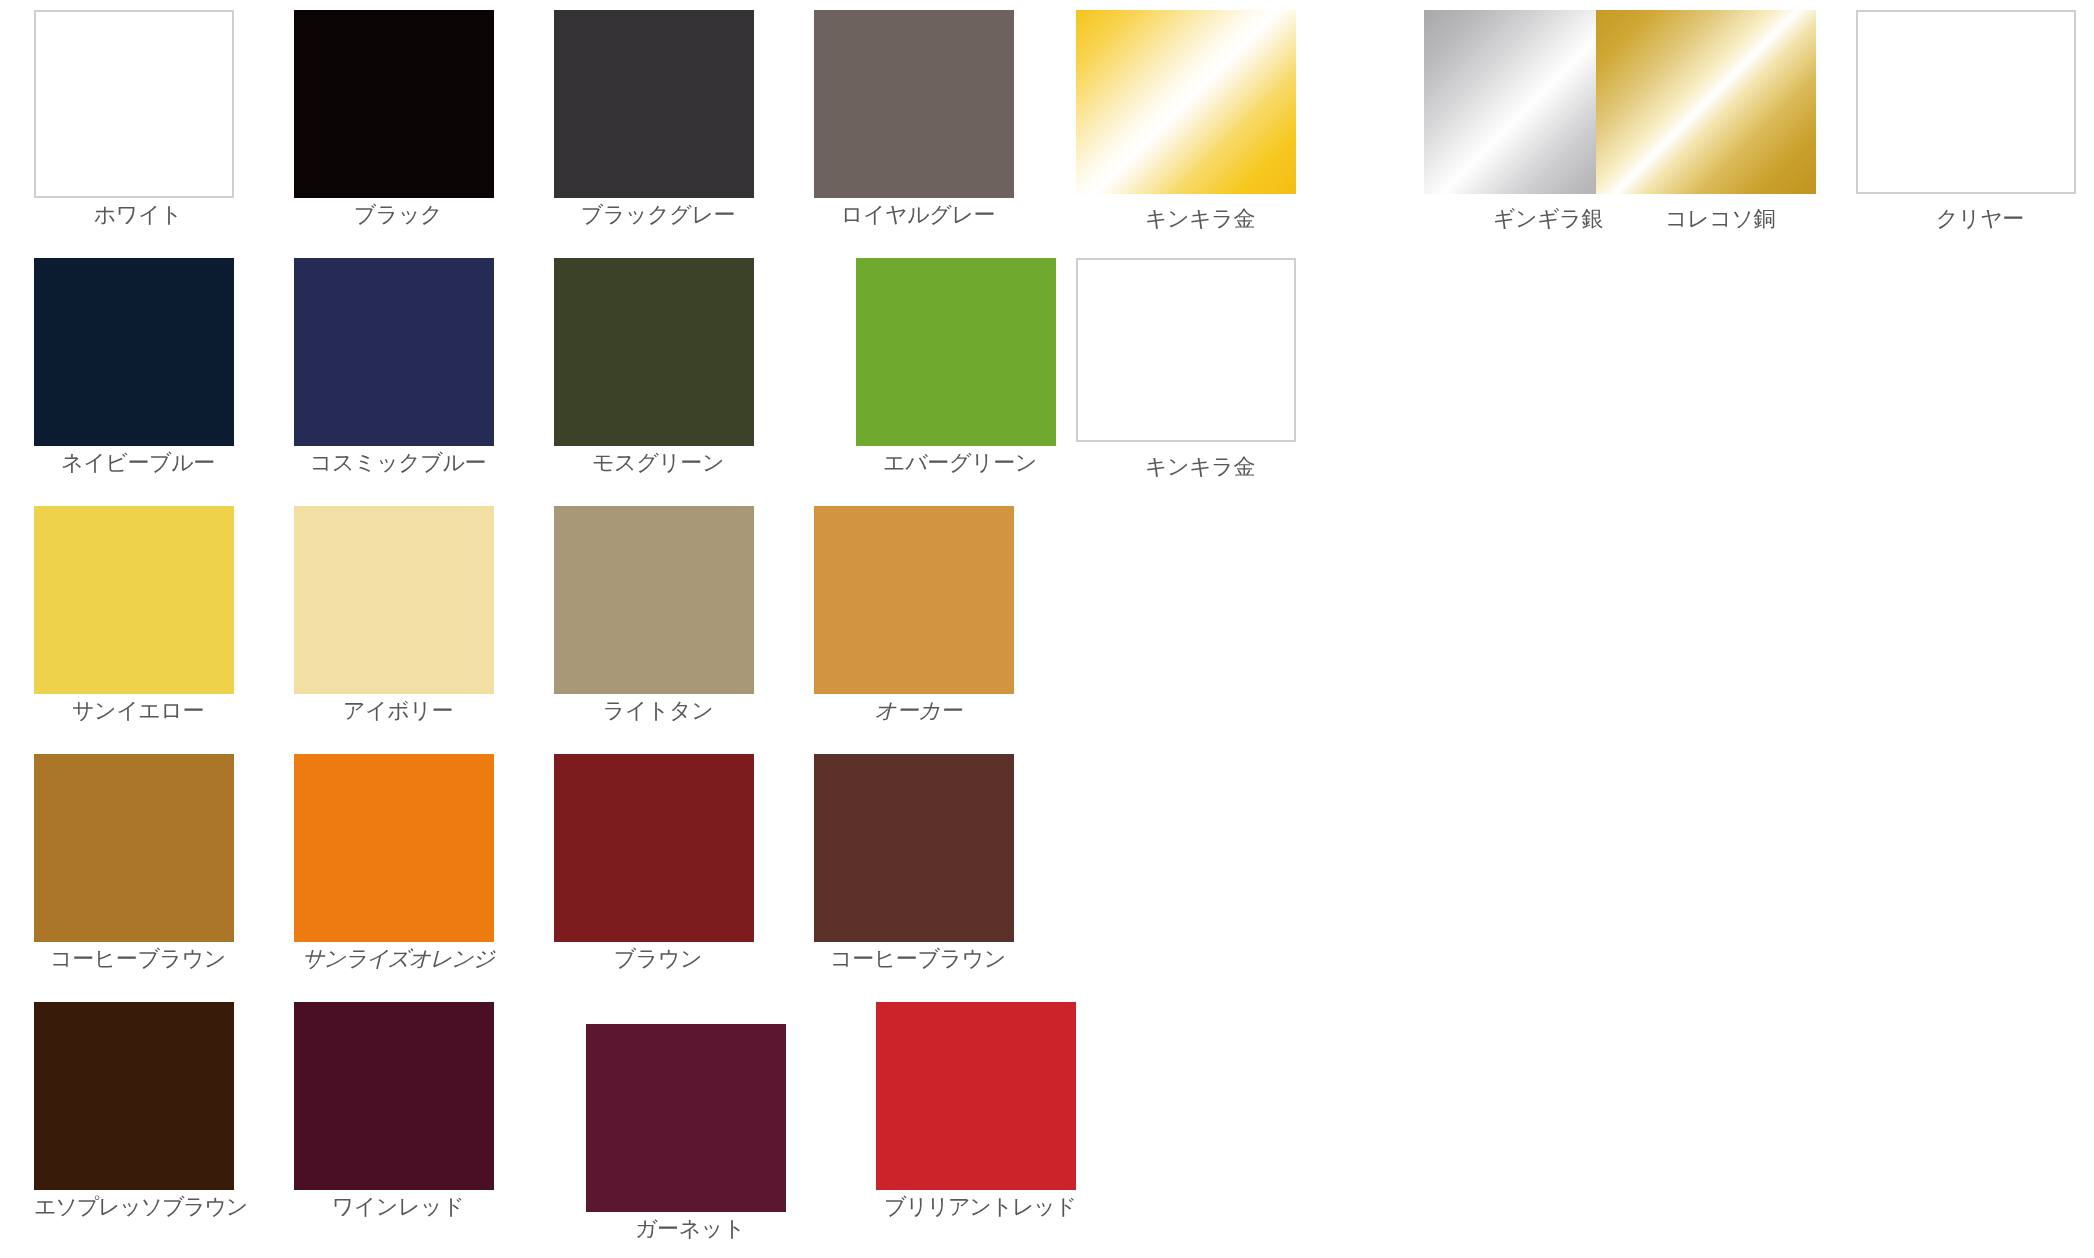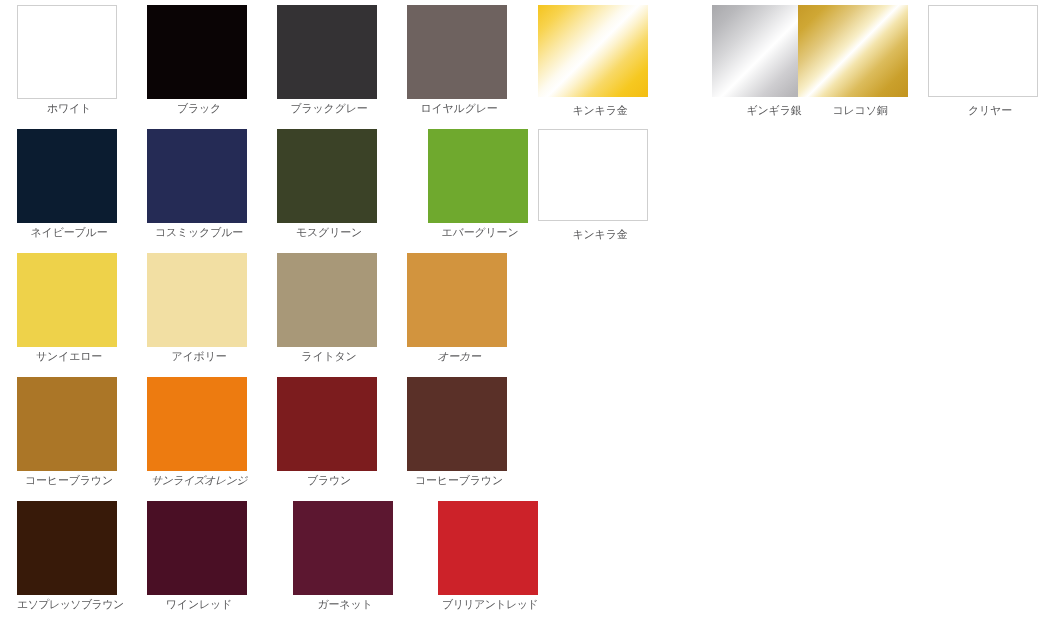--- a/index.html
+++ b/index.html
@@ -130,21 +130,21 @@
         <span class="swatch-label">コーヒーブラウン</span>
       </div>
       <div class="swatch-cell" style="left: 17px; top: 501px;">
         <span class="swatch-chip" style="background: rgb(56, 26, 9);"></span>
         <span class="swatch-label wide-label">エソプレッソブラウン</span>
       </div>
       <div class="swatch-cell" style="left: 147px; top: 501px;">
         <span class="swatch-chip" style="background: rgb(74, 15, 37);"></span>
         <span class="swatch-label">ワインレッド</span>
       </div>
-      <div class="swatch-cell" style="left: 277px; top: 501px; padding-left: 16px;">
+      <div class="swatch-cell" style="left: 277px; top: 512px; padding-left: 16px;">
         <span class="swatch-chip" style="background: rgb(92, 23, 48);"></span>
         <span class="swatch-label">ガーネット</span>
       </div>
       <div class="swatch-cell" style="left: 407px; top: 501px; padding-left: 31px;">
         <span class="swatch-chip" style="background: rgb(204, 34, 41);"></span>
         <span class="swatch-label wide-label">ブリリアントレッド</span>
       </div>
     </div>
   <div id="group-metal" class="group-metal">
       <div class="swatch-cell" style="left: 538px; top: 5px;">

